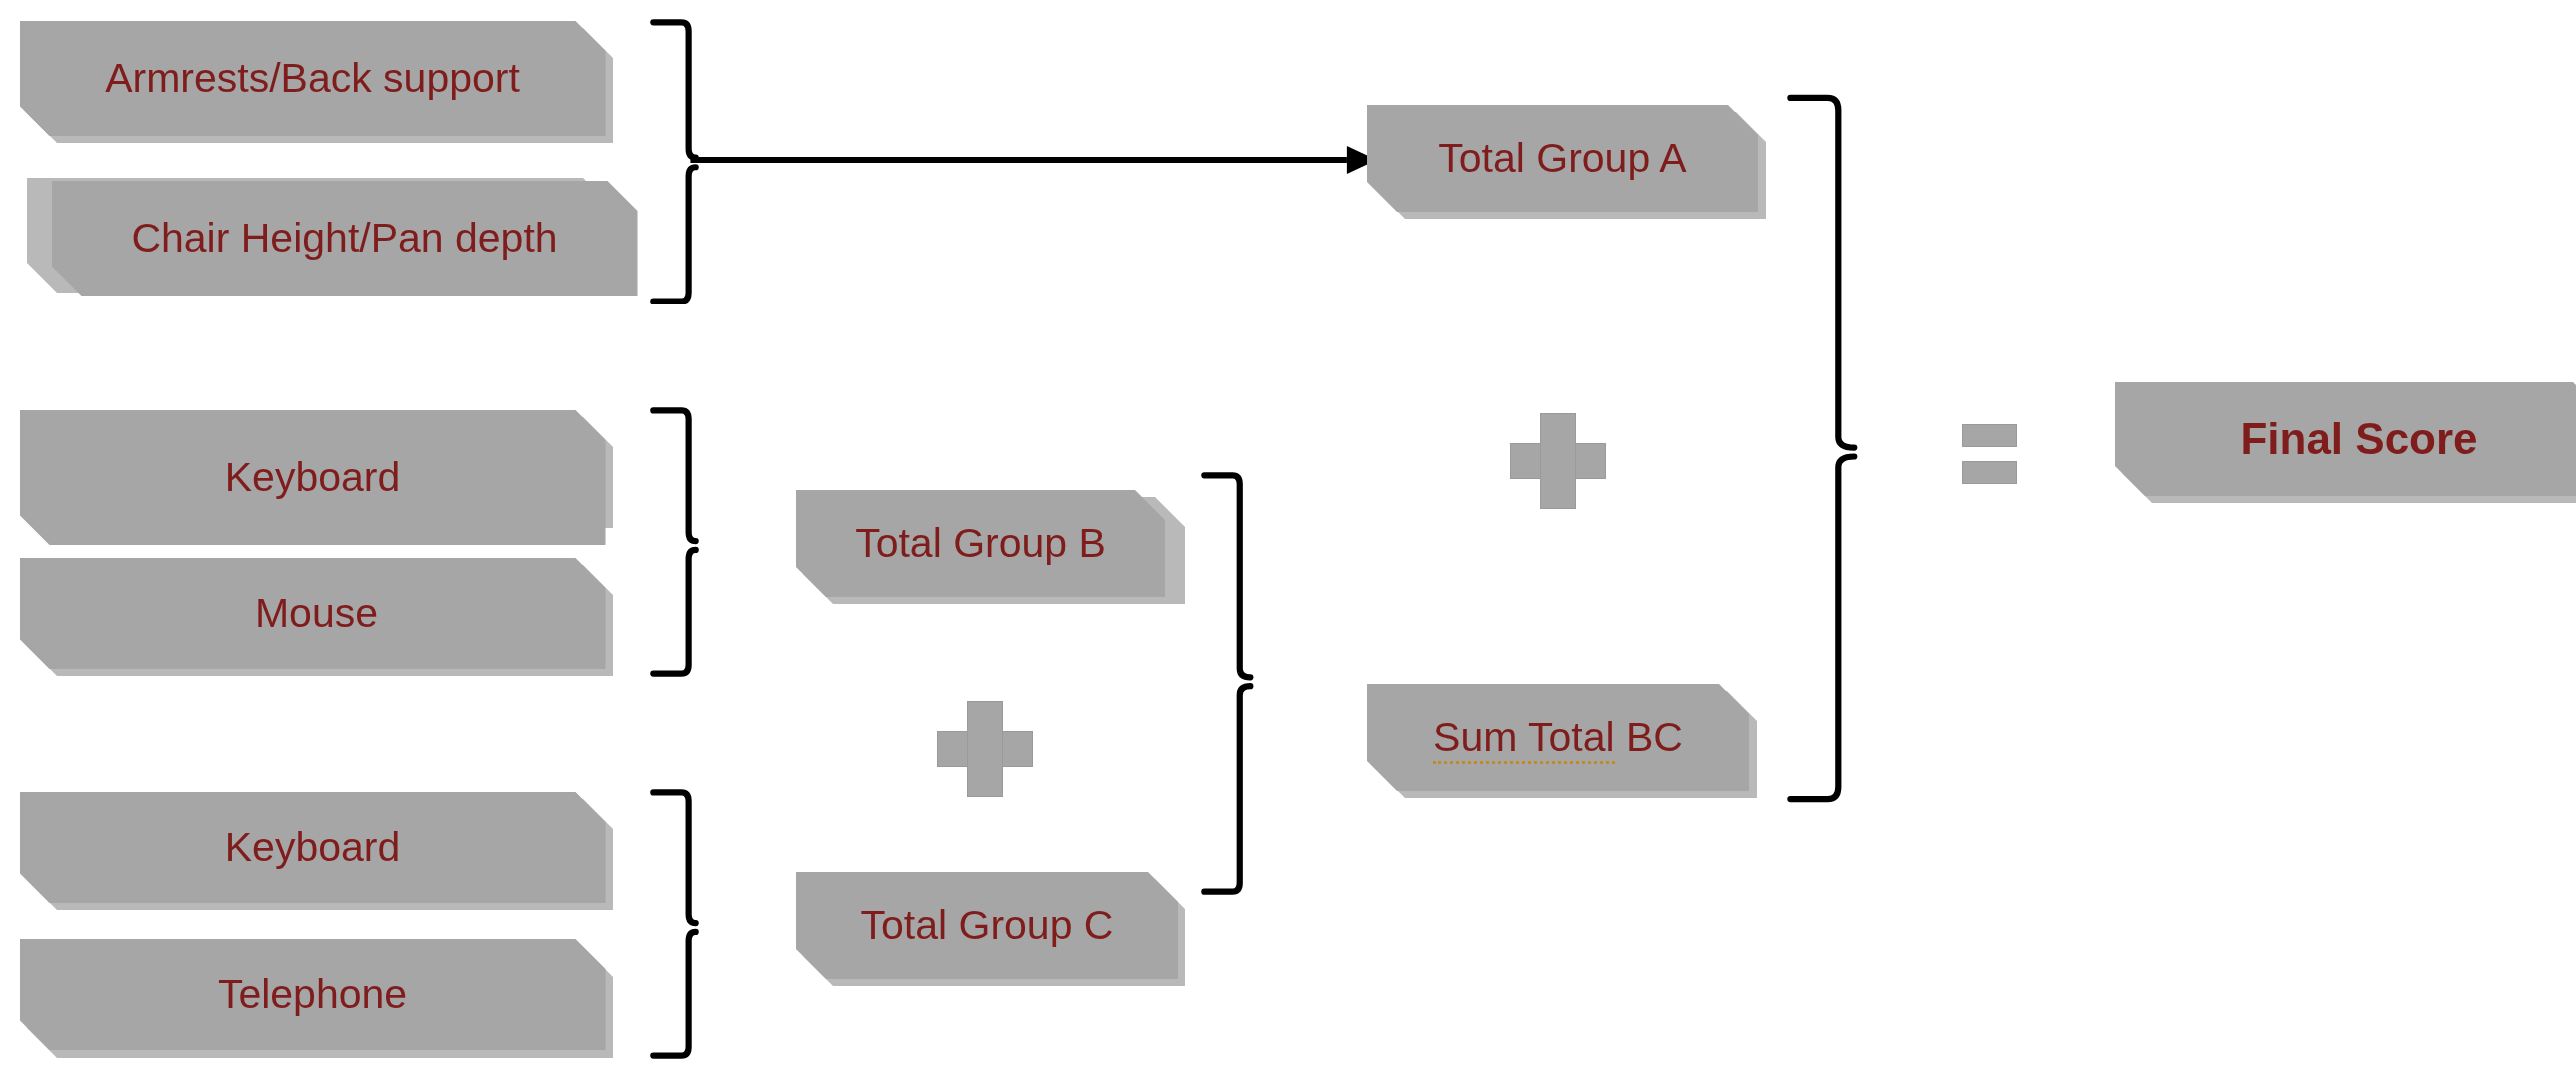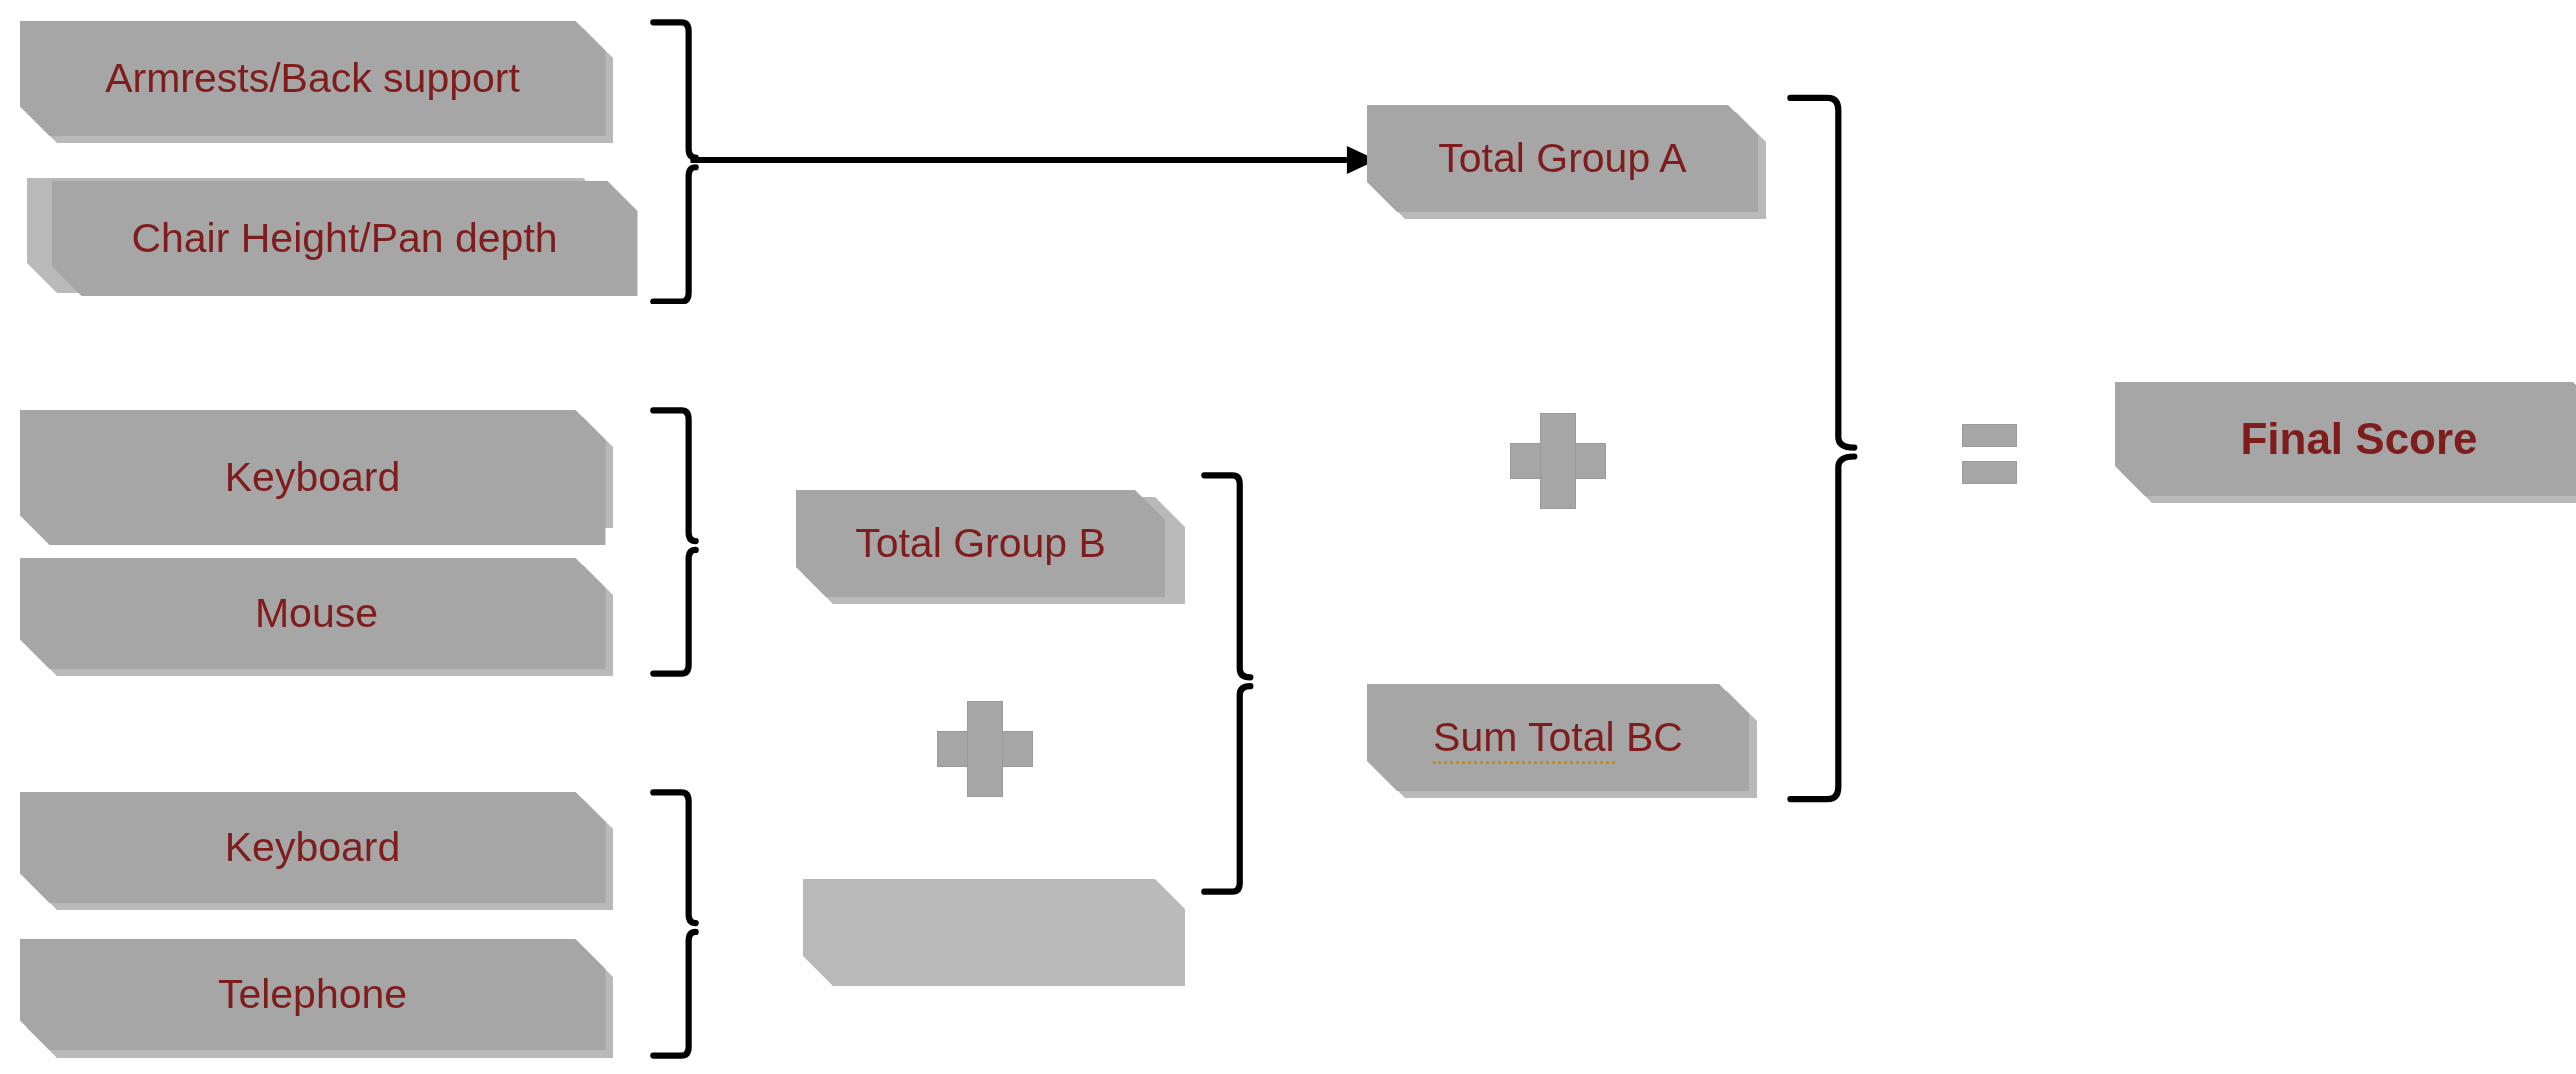--- a/index.html
+++ b/index.html
@@ -131,20 +131,21 @@
 
   <div class="box-shadow" style="left:27px; top:947px; width:586px; height:111px;"></div>
   <div class="box" style="left:19.5px; top:939px; width:586px; height:111px;">Telephone</div>
 
   <svg class="bracket" style="left:648px; top:783px;" width="53" height="282" viewBox="0 0 60 318">
     <path d="M6 10 L38 10 Q46 10 46 20 L46 148 Q46 158 54 158
              M54 168 Q46 168 46 178 L46 298 Q46 308 38 308 L6 308" fill="none" stroke="#000000" stroke-width="7" stroke-linecap="round" stroke-linejoin="round"></path>
   </svg>
 
   <div class="box-shadow" style="left:803px; top:879px; width:382px; height:107px;"></div>
+  <div class="box" style="left:796px; top:872px; width:382px; height:107px;">Total Group C</div>
 
   <svg class="bracket" style="left:1199px; top:466px;" width="62" height="435" viewBox="0 0 70 490">
     <path d="M6 10 L38 10 Q46 10 46 20 L46 228 Q46 238 58 238
              M58 248 Q46 248 46 258 L46 470 Q46 480 38 480 L6 480" fill="none" stroke="#000000" stroke-width="7" stroke-linecap="round" stroke-linejoin="round"></path>
   </svg>
 
   <div class="box-shadow" style="left:1375px; top:691px; width:382px; height:107px;"></div>
   <div class="box" style="left:1367px; top:684px; width:382px; height:107px;">
     <span><span class="squiggle">Sum Total</span><span> BC</span></span>
   </div>

